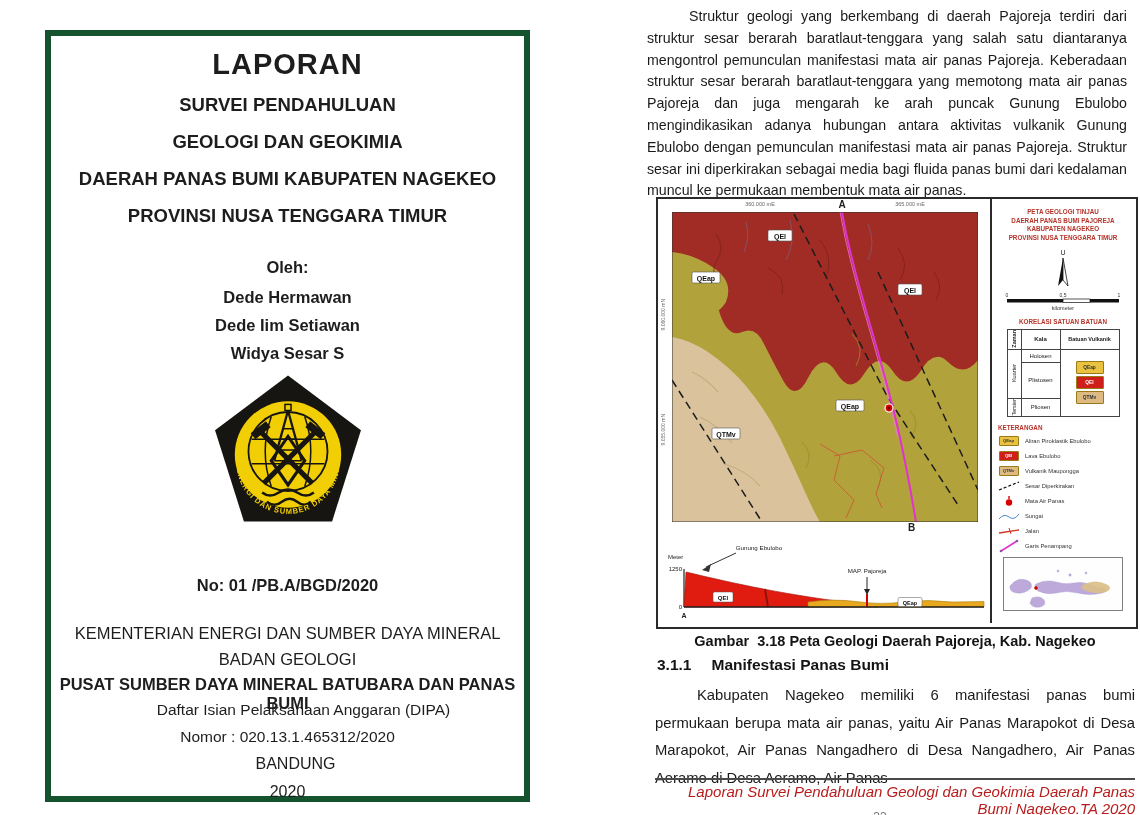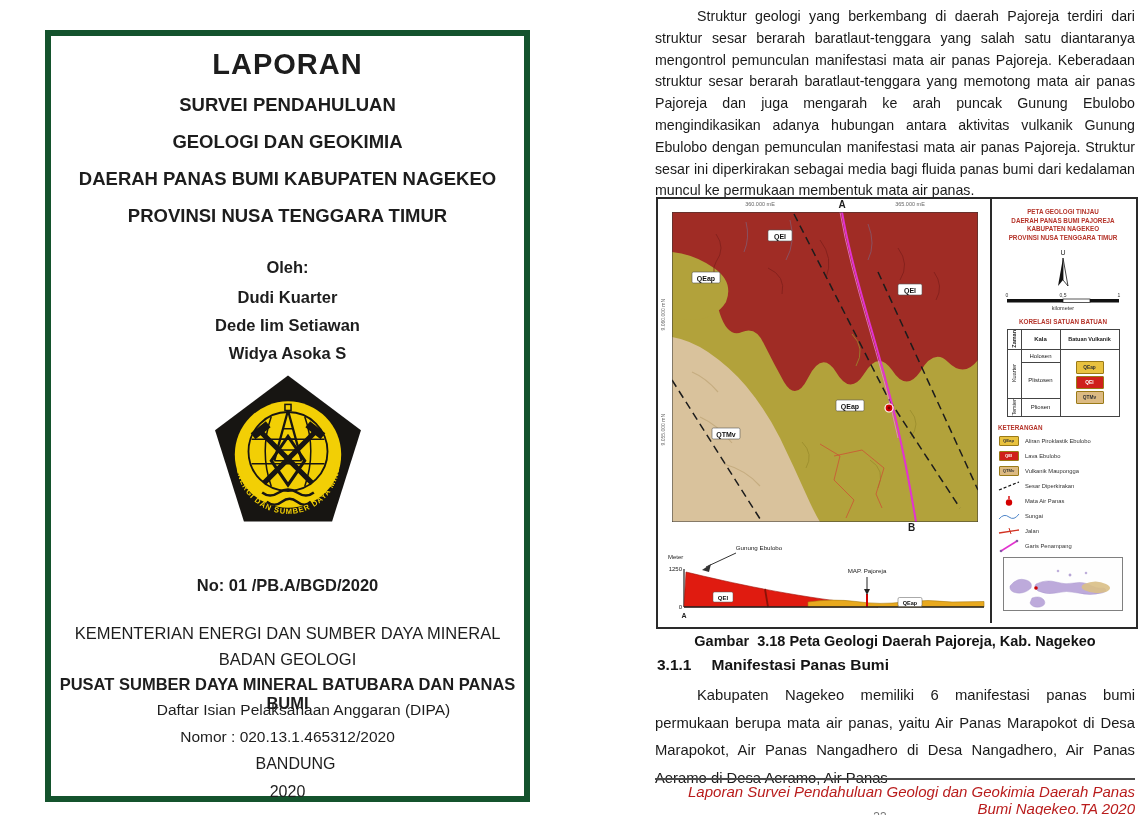--- a/index.html
+++ b/index.html
@@ -21,21 +21,21 @@
   .c-no{top:540px;font-size:16.5px;font-weight:bold;}
   .c-org0{top:588px}.c-org1{top:614px}
   .c-org0,.c-org1{font-size:16.5px;}
   .c-org2{top:639px;font-size:16.5px;font-weight:bold;}
   .c-dipa{top:665px;font-size:15.5px;margin-left:32px;}
   .c-nom{top:692px;font-size:15.5px;}
   .c-city{top:719px;font-size:16px;margin-left:16px;}
   .c-year{top:747px;font-size:16px;}
   
   .page-right{position:absolute;left:630px;top:0;width:510px;height:815px;background:#fff;}
-  .para1{position:absolute;top:6px;left:25px;width:480px;font-size:14.2px;line-height:21.8px;
+  .para1{position:absolute;top:6px;left:17px;width:480px;font-size:14.2px;line-height:21.8px;
          text-align:justify;text-indent:42px;color:#1a1a1a;}
   .figure{position:absolute;top:197px;left:26px;width:478px;height:428px;border:2px solid #2a2a2a;background:#fff;}
   .fig-map-svg{position:absolute;left:14px;top:13px;}
   .coord-top{position:absolute;top:2px;font-size:5.5px;color:#666;text-align:center;width:80px;}
   .ct-l{left:62px}.ct-r{left:212px}
   .coord-left{position:absolute;left:2px;font-size:5px;color:#666;writing-mode:vertical-rl;transform:rotate(180deg);}
   .clu{top:100px}.cll{top:215px}
   .pt-a{position:absolute;left:176px;top:0;width:16px;text-align:center;font-size:10px;font-weight:bold;}
   .pt-b{position:absolute;left:250px;top:323px;font-size:10px;font-weight:bold;}
   .xsec-svg{position:absolute;left:8px;top:340px;}
@@ -80,23 +80,23 @@
   <div class="scan-edge"></div>
 
   <div class="cover">
     <div class="cover-frame">
       <div class="cl c-title">LAPORAN</div>
       <div class="cl c-sub0">SURVEI PENDAHULUAN</div>
       <div class="cl c-sub1">GEOLOGI DAN GEOKIMIA</div>
       <div class="cl c-sub2">DAERAH PANAS BUMI KABUPATEN NAGEKEO</div>
       <div class="cl c-sub3">PROVINSI NUSA TENGGARA TIMUR</div>
       <div class="cl c-oleh">Oleh:</div>
-      <div class="cl c-a0">Dudi Kuarter</div>
+      <div class="cl c-a0">Dede Hermawan</div>
       <div class="cl c-a1">Dede Iim Setiawan</div>
-      <div class="cl c-a2">Widya Asoka S</div>
+      <div class="cl c-a2">Widya Sesar S</div>
 
       <svg class="c-logo" width="152" height="152" viewBox="0 0 100 100">
         <polygon points="50,1 98,37 79,97 21,97 2,37" fill="#171512"></polygon>
         <circle cx="50" cy="53" r="35" fill="#f2cf05"></circle>
         <g stroke="#171512" fill="none">
           <circle cx="50" cy="51" r="26" stroke-width="1.2"></circle>
           <path d="M26,43 H74 M26,59 H74" stroke-width="1"></path>
           <path d="M39,28 Q31,51 39,74 M61,28 Q69,51 61,74" stroke-width="1"></path>
           <path d="M50,24 L41,57 M50,24 L59,57" stroke-width="1.5"></path>
           <path d="M46.5,36 H53.5 M44.5,43 H55.5 M43,50 H57 M41,57 H59" stroke-width="1"></path>

